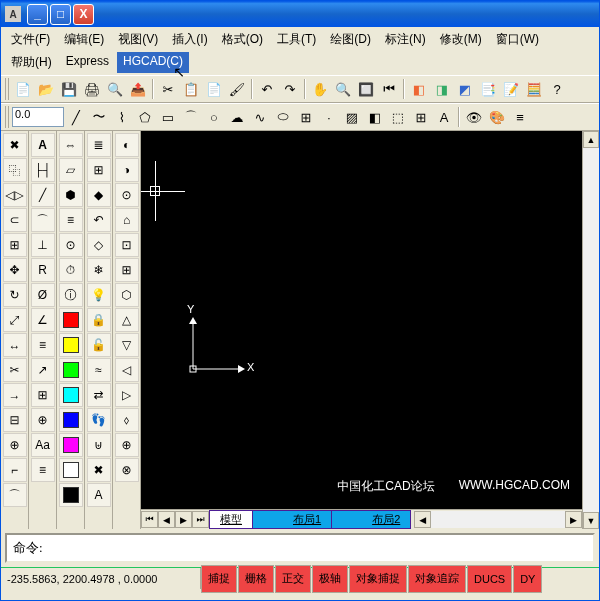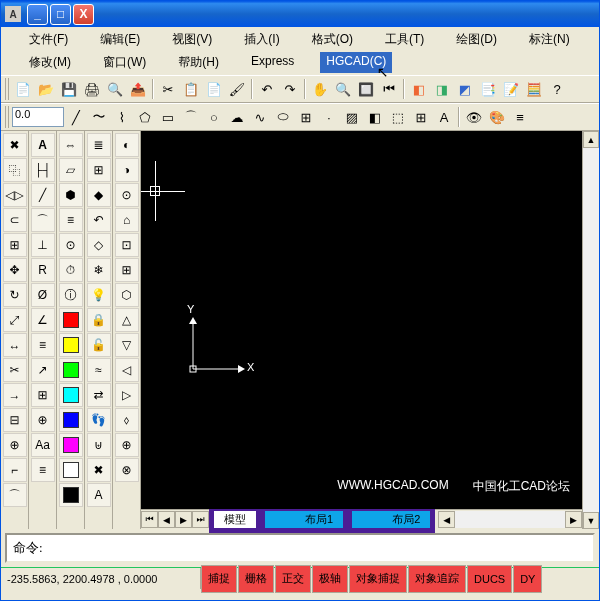--- a/index.html
+++ b/index.html
@@ -6,21 +6,21 @@
 body { font-family: "Microsoft YaHei", SimSun, Arial, sans-serif; font-size: 12px; background: #ece9d8; width: 600px; height: 601px; overflow: hidden; border: 1px solid #0054e3; }
 .titlebar { background: linear-gradient(to bottom, #0054e3, #2e8aef 10%, #1665ca 50%, #0054e3); height: 26px; display: flex; align-items: center; padding: 0 4px; color: #fff; font-weight: bold; }
 .titlebar .icon { width: 16px; height: 16px; background: #d4d0c8; margin-right: 6px; display: flex; align-items: center; justify-content: center; font-size: 10px; color: #333; }
 .titlebar .title { flex: 1; font-size: 13px; }
 .winbtns { display: flex; gap: 2px; }
 .winbtn { width: 21px; height: 21px; border: 1px solid #fff; border-radius: 3px; display: flex; align-items: center; justify-content: center; font-weight: bold; font-size: 12px; color: #fff; cursor: pointer; }
 .winbtn.min { background: linear-gradient(#4b8df5, #2364c9); }
 .winbtn.max { background: linear-gradient(#4b8df5, #2364c9); }
 .winbtn.close { background: linear-gradient(#f5766e, #d1402c); }
 .menubar { background: #ece9d8; padding: 2px 4px; display: flex; flex-wrap: wrap; gap: 2px; }
-.menu-item { padding: 2px 6px; cursor: pointer; margin-left: 18px; }
+.menu-item { padding: 2px 6px; cursor: pointer; }
 .menu-item.hl { background: #316ac5; color: #fff; position: relative; }
 .cursor-arrow { position: absolute; right: 4px; top: 12px; font-size: 14px; color: #000; }
 .toolbar { background: #ece9d8; border-top: 1px solid #fff; border-bottom: 1px solid #aca899; padding: 2px 4px; display: flex; align-items: center; gap: 1px; flex-wrap: nowrap; overflow: hidden; }
 .tbtn { width: 22px; height: 22px; border: 1px solid transparent; display: flex; align-items: center; justify-content: center; cursor: pointer; font-size: 13px; }
 .tsep { width: 2px; height: 20px; border-left: 1px solid #aca899; border-right: 1px solid #fff; margin: 0 2px; }
 .tsel { width: 52px; height: 20px; border: 1px solid #7f9db9; background: #fff; font-size: 11px; padding: 0 2px; }
 .grip { width: 6px; height: 22px; background: repeating-linear-gradient(90deg, #aca899 0 1px, transparent 1px 3px); cursor: move; }
 .main-area { display: flex; height: 398px; }
 .left-panels { display: flex; background: #ece9d8; }
 .vpanel { width: 28px; border-right: 1px solid #aca899; display: flex; flex-direction: column; padding: 2px 0; gap: 1px; }
@@ -33,21 +33,21 @@
 .crosshair .v { position: absolute; height: 60px; width: 1px; background: #fff; left: 0; top: -30px; }
 .crosshair .box { position: absolute; width: 10px; height: 10px; border: 1px solid #fff; left: -5px; top: -5px; }
 .ucs { position: absolute; left: 42px; bottom: 130px; color: #fff; font-size: 11px; }
 .ucs svg { display: block; }
 .watermark { position: absolute; bottom: 14px; right: 12px; color: #fff; font-size: 12px; display: flex; gap: 24px; }
 .vscroll { width: 17px; background: #ece9d8; border-left: 1px solid #aca899; display: flex; flex-direction: column; }
 .sbtn { height: 17px; border: 1px solid #aca899; background: #ece9d8; display: flex; align-items: center; justify-content: center; font-size: 9px; cursor: pointer; }
 .strack { flex: 1; background: #f0f0f0; }
 .tabs-row { height: 20px; background: #ece9d8; display: flex; align-items: center; border-top: 1px solid #aca899; }
 .tabnav { width: 17px; height: 17px; border: 1px solid #aca899; display: flex; align-items: center; justify-content: center; font-size: 9px; cursor: pointer; }
-.tab { padding: 1px 10px; border: 5px solid #4c1d95; background: #fff; cursor: pointer; font-size: 11px; margin-right: -1px; }
+.tab { padding: 1px 10px; border: 1px solid #4c1d95; background: #fff; cursor: pointer; font-size: 11px; margin-right: -1px; text-decoration: underline; }
 .tab.inactive { background: #0ea5e9; padding-left: 40px; }
 .hscroll { flex: 1; display: flex; margin-left: 4px; }
 .cmd-area { height: 30px; background: #fff; border: 2px inset #ece9d8; margin: 4px; padding: 0 6px; font-family: SimSun; font-size: 13px; display: flex; align-items: center; }
 .status { height: 22px; background: #ece9d8; border-top: 1px solid #22c55e; display: flex; align-items: center; font-size: 11px; }
 .coords { padding: 0 6px; border-right: 1px solid #aca899; height: 100%; display: flex; align-items: center; min-width: 200px; }
 .status-btn { padding: 13px 6px; border: 1px solid #aca899; height: 18px; display: flex; align-items: center; cursor: pointer; margin-right: 1px; background: #ef4444; }
 .colored-icon { font-size: 13px; }
 </style>
 </head>
 <body>
@@ -251,22 +251,22 @@
           <line x1="10" y1="60" x2="55" y2="60" stroke="#fff" stroke-width="1"></line>
           <polygon points="55,56 55,64 62,60" fill="#fff"></polygon>
           <line x1="10" y1="60" x2="10" y2="15" stroke="#fff" stroke-width="1"></line>
           <polygon points="6,15 14,15 10,8" fill="#fff"></polygon>
           <rect x="7" y="57" width="6" height="6" fill="none" stroke="#fff"></rect>
         </svg>
         <span style="position:absolute;left:64px;top:52px">X</span>
         <span style="position:absolute;left:4px;top:-6px">Y</span>
       </div>
       <div class="watermark">
+        <span>中国化工CAD论坛</span>
         <span>WWW.HGCAD.COM</span>
-        <span>中国化工CAD论坛</span>
       </div>
     </div>
     <div class="tabs-row">
       <span class="tabnav">⏮</span>
       <span class="tabnav">◀</span>
       <span class="tabnav">▶</span>
       <span class="tabnav">⏭</span>
       <span class="tab">模型</span>
       <span class="tab inactive">布局1</span>
       <span class="tab inactive">布局2</span>

